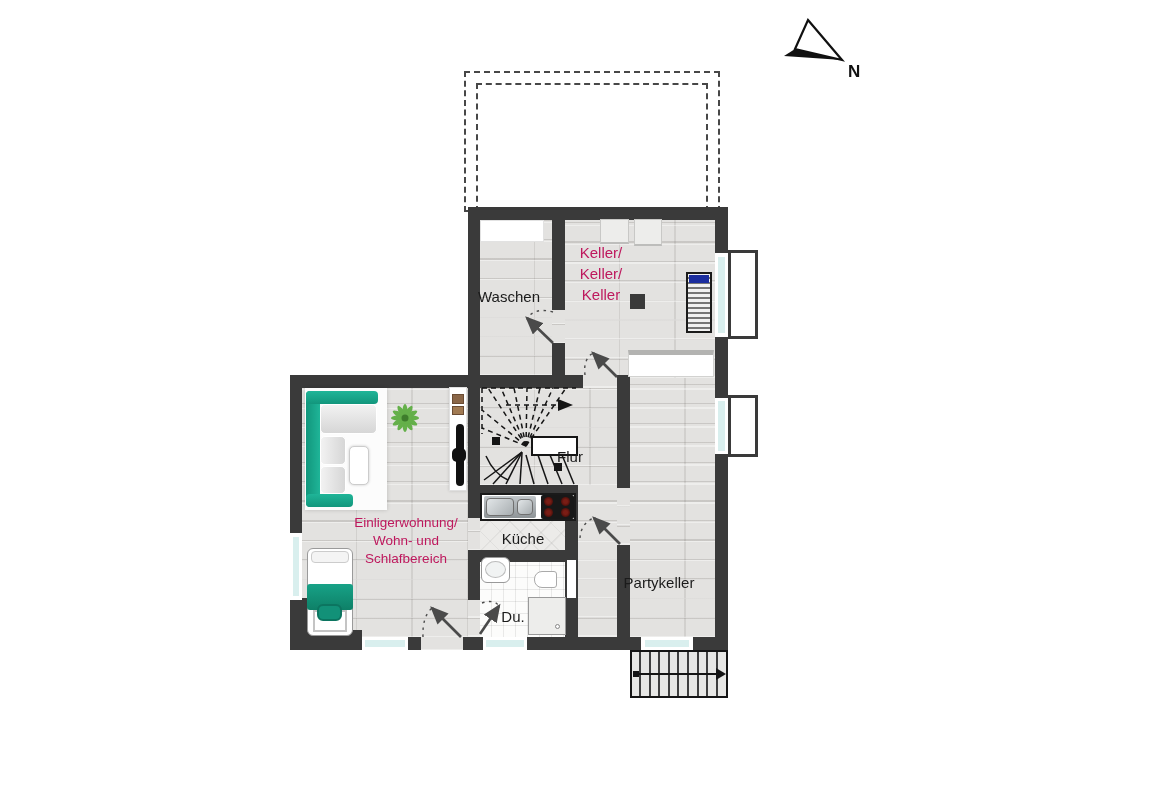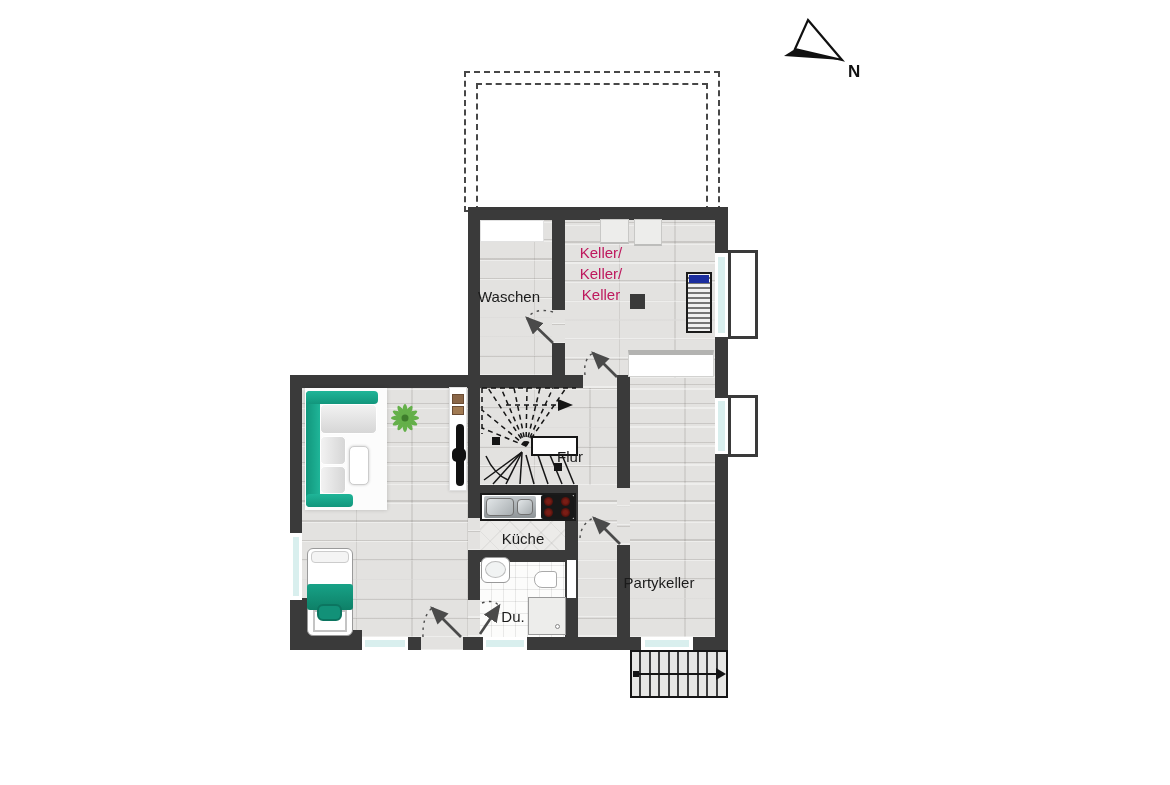--- a/index.html
+++ b/index.html
@@ -224,15 +224,20 @@
 
   <div class="lbl" style="left:509px;top:296px">Waschen</div>
   <div class="lbl-block big" style="left:601px;top:273px">
     <div>Keller/</div>
     <div>Keller/</div>
     <div>Keller</div>
   </div>
   <div class="lbl" style="left:570px;top:456px">Flur</div>
   <div class="lbl" style="left:523px;top:538px">Küche</div>
   <div class="lbl" style="left:513px;top:616px">Du.</div>
+  <div class="lbl-block" style="left:406px;top:541px">
+    <div>Einligerwohnung/</div>
+    <div>Wohn- und</div>
+    <div>Schlafbereich</div>
+  </div>
   <div class="lbl" style="left:659px;top:582px">Partykeller</div>
 
 </div>
 
 </body></html>

